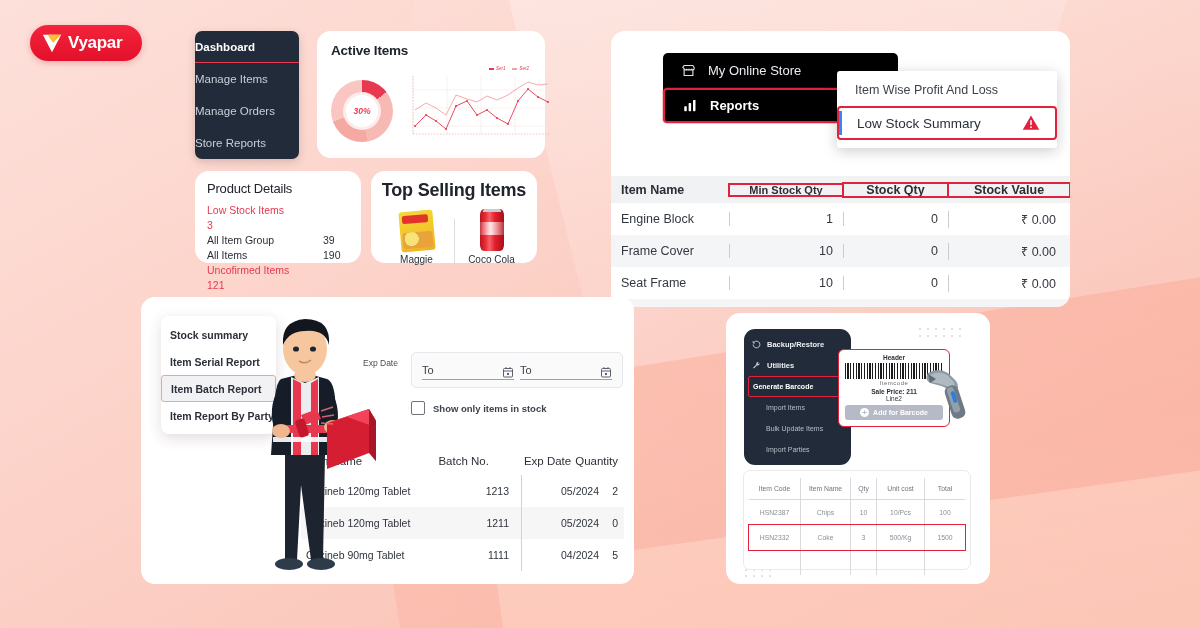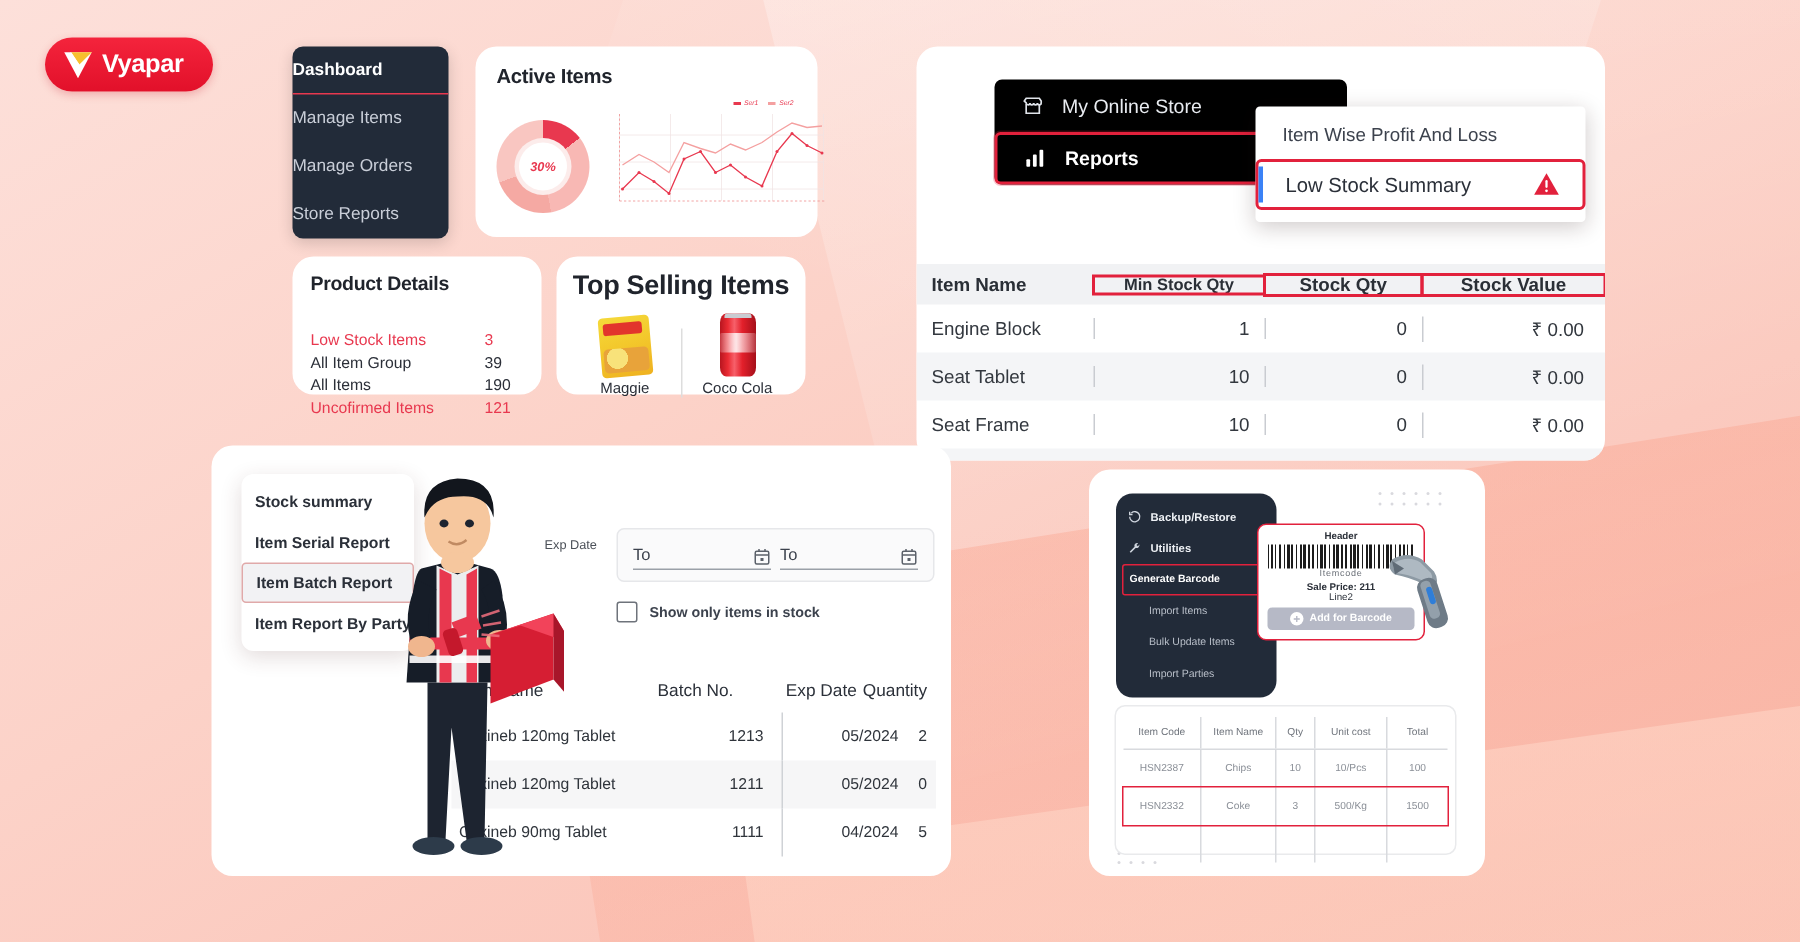--- a/index.html
+++ b/index.html
@@ -86,23 +86,23 @@
   .legend-mini {
     position: absolute; right: 2px; top: -2px; display: flex; gap: 7px;
     font-size: 4.5px; color: #e8384f; align-items: center;
   }
   .legend-mini span { display: flex; align-items: center; gap: 2px; }
   .legend-dot { width: 5px; height: 2px; background: #e8384f; display: inline-block; }
   .legend-dot.l2 { background: #f4a0a0; }
 
   
   .prod-card { left: 195px; top: 171px; width: 166px; height: 92px; padding: 10px 12px; }
-  .prod-title { font-size: 13px; font-weight: 700; color: #20242c; margin-bottom: 24px; letter-spacing: -0.2px; }
+  .prod-title { font-size: 13px; font-weight: 400; color: #20242c; margin-bottom: 7px; letter-spacing: -0.2px; }
   .prod-row { display: flex; justify-content: space-between; font-size: 10.5px; color: #2b2f38; line-height: 15px; }
-  .prod-row.alert { color: #e8384f; }
+  .prod-row.alert { color: #e8384f; flex-direction: column; }
   .prod-row .pv { min-width: 26px; text-align: left; }
 
   
   .top-card { left: 371px; top: 171px; width: 166px; height: 92px; padding: 9px 10px; }
   .top-title { font-size: 18px; font-weight: 700; color: #20242c; text-align: center; letter-spacing: -0.2px; }
   .top-items { display: flex; align-items: flex-end; justify-content: center; margin-top: 6px; }
   .top-item { width: 66px; text-align: center; }
   .top-item-sep { width: 1px; height: 46px; background: #ddd; margin: 0 4px; }
   .top-item-label { font-size: 10px; color: #2b2f38; margin-top: 3px; }
   .prod-img { height: 44px; display: flex; align-items: flex-end; justify-content: center; }
@@ -433,21 +433,21 @@
       <div class="ls-c2 hl-box">Stock Qty</div>
       <div class="ls-c3 hl-box">Stock Value</div>
     </div>
     <div class="ls-row">
       <div class="ls-c0">Engine Block</div>
       <div class="ls-c1 ls-sep">1</div>
       <div class="ls-c2 ls-sep">0</div>
       <div class="ls-c3 ls-sep">₹ 0.00</div>
     </div>
     <div class="ls-row alt">
-      <div class="ls-c0">Seat Tablet</div>
+      <div class="ls-c0">Frame Cover</div>
       <div class="ls-c1 ls-sep">10</div>
       <div class="ls-c2 ls-sep">0</div>
       <div class="ls-c3 ls-sep">₹ 0.00</div>
     </div>
     <div class="ls-row">
       <div class="ls-c0">Seat Frame</div>
       <div class="ls-c1 ls-sep">10</div>
       <div class="ls-c2 ls-sep">0</div>
       <div class="ls-c3 ls-sep">₹ 0.00</div>
     </div>

